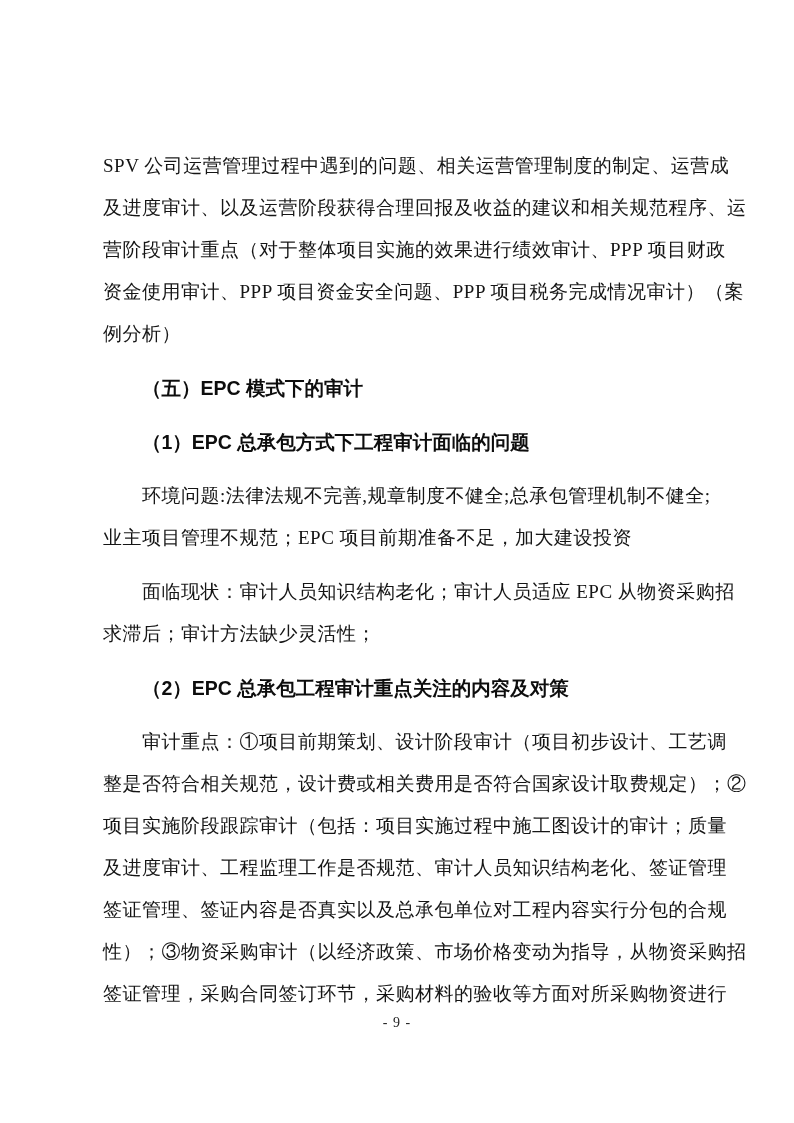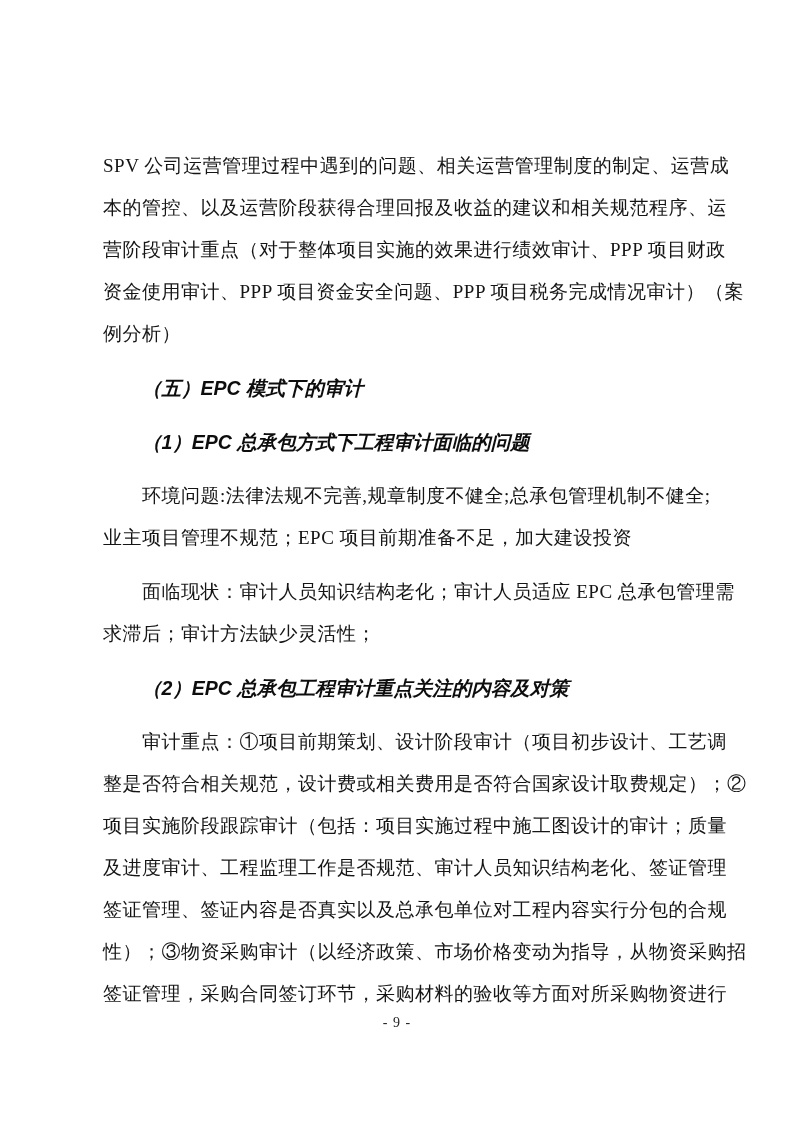--- a/index.html
+++ b/index.html
@@ -45,21 +45,20 @@
   .heading {
     margin: 0;
     height: 42px;
     line-height: 42px;
     font-size: 19.5px;
     font-weight: bold;
     font-family: "Liberation Sans", "DejaVu Sans", sans-serif;
     text-indent: 39px;
     color: #0d0d0d;
     white-space: nowrap;
-    font-style: italic;
   }
   .footer {
     position: absolute;
     top: 1013px;
     left: 0;
     width: 794px;
     height: 20px;
     line-height: 20px;
     text-align: center;
     font-size: 14px;
@@ -68,37 +67,37 @@
   }
 </style>
 </head>
 <body>
 
 <div class="page">
   <div class="content">
 
     <div class="para">
       <div class="line fill">SPV 公司运营管理过程中遇到的问题、相关运营管理制度的制定、运营成</div>
-      <div class="line fill">本的管控、以及运营阶段获得合理回报及收益的建议和相关规范程序、运</div>
+      <div class="line fill">及进度审计、以及运营阶段获得合理回报及收益的建议和相关规范程序、运</div>
       <div class="line fill">营阶段审计重点（对于整体项目实施的效果进行绩效审计、PPP 项目财政</div>
       <div class="line fill">资金使用审计、PPP 项目资金安全问题、PPP 项目税务完成情况审计）（案</div>
       <div class="line">例分析）</div>
     </div>
 
     <h2 class="heading">（五）EPC 模式下的审计</h2>
 
     <h2 class="heading">（1）EPC 总承包方式下工程审计面临的问题</h2>
 
     <div class="para">
       <div class="line fill indent">环境问题:法律法规不完善,规章制度不健全;总承包管理机制不健全;</div>
       <div class="line">业主项目管理不规范；EPC 项目前期准备不足，加大建设投资</div>
     </div>
 
     <div class="para">
-      <div class="line fill indent">面临现状：审计人员知识结构老化；审计人员适应 EPC 总承包管理需</div>
+      <div class="line fill indent">面临现状：审计人员知识结构老化；审计人员适应 EPC 从物资采购招</div>
       <div class="line">求滞后；审计方法缺少灵活性；</div>
     </div>
 
     <h2 class="heading">（2）EPC 总承包工程审计重点关注的内容及对策</h2>
 
     <div class="para">
       <div class="line fill indent">审计重点：①项目前期策划、设计阶段审计（项目初步设计、工艺调</div>
       <div class="line fill">整是否符合相关规范，设计费或相关费用是否符合国家设计取费规定）；②</div>
       <div class="line fill">项目实施阶段跟踪审计（包括：项目实施过程中施工图设计的审计；质量</div>
       <div class="line fill">及进度审计、工程监理工作是否规范、审计人员知识结构老化、签证管理</div>

